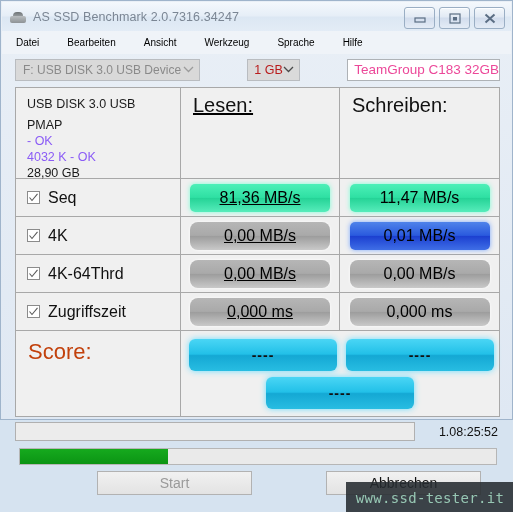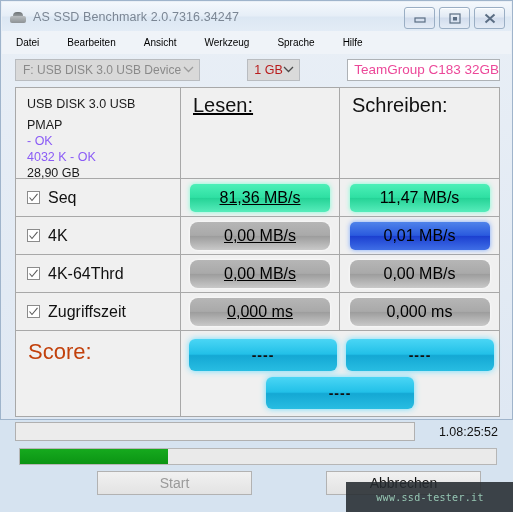--- a/index.html
+++ b/index.html
@@ -172,21 +172,21 @@
   .btn.start{left:96px;width:155px;color:#9a9a9a;}
   .btn.cancel{left:282px;width:155px;color:#111;margin-left:43px;}
   
   .watermark{
     position:absolute;left:345px;top:481px;width:168px;height:31px;
     background:rgba(38,43,48,.88);
     display:flex;align-items:center;justify-content:center;
   }
   .watermark span{
     font-family:"DejaVu Sans Mono", monospace;
-    font-size:10px;color:#97c7b3;letter-spacing:.3px;white-space:nowrap;
+    font-size:14px;color:#97c7b3;letter-spacing:.3px;white-space:nowrap;
   }
 </style>
 </head>
 <body>
 
 <div class="window">
 
   <div class="titlebar">
     <div class="app-icon">
       <div class="disk-top"></div>

